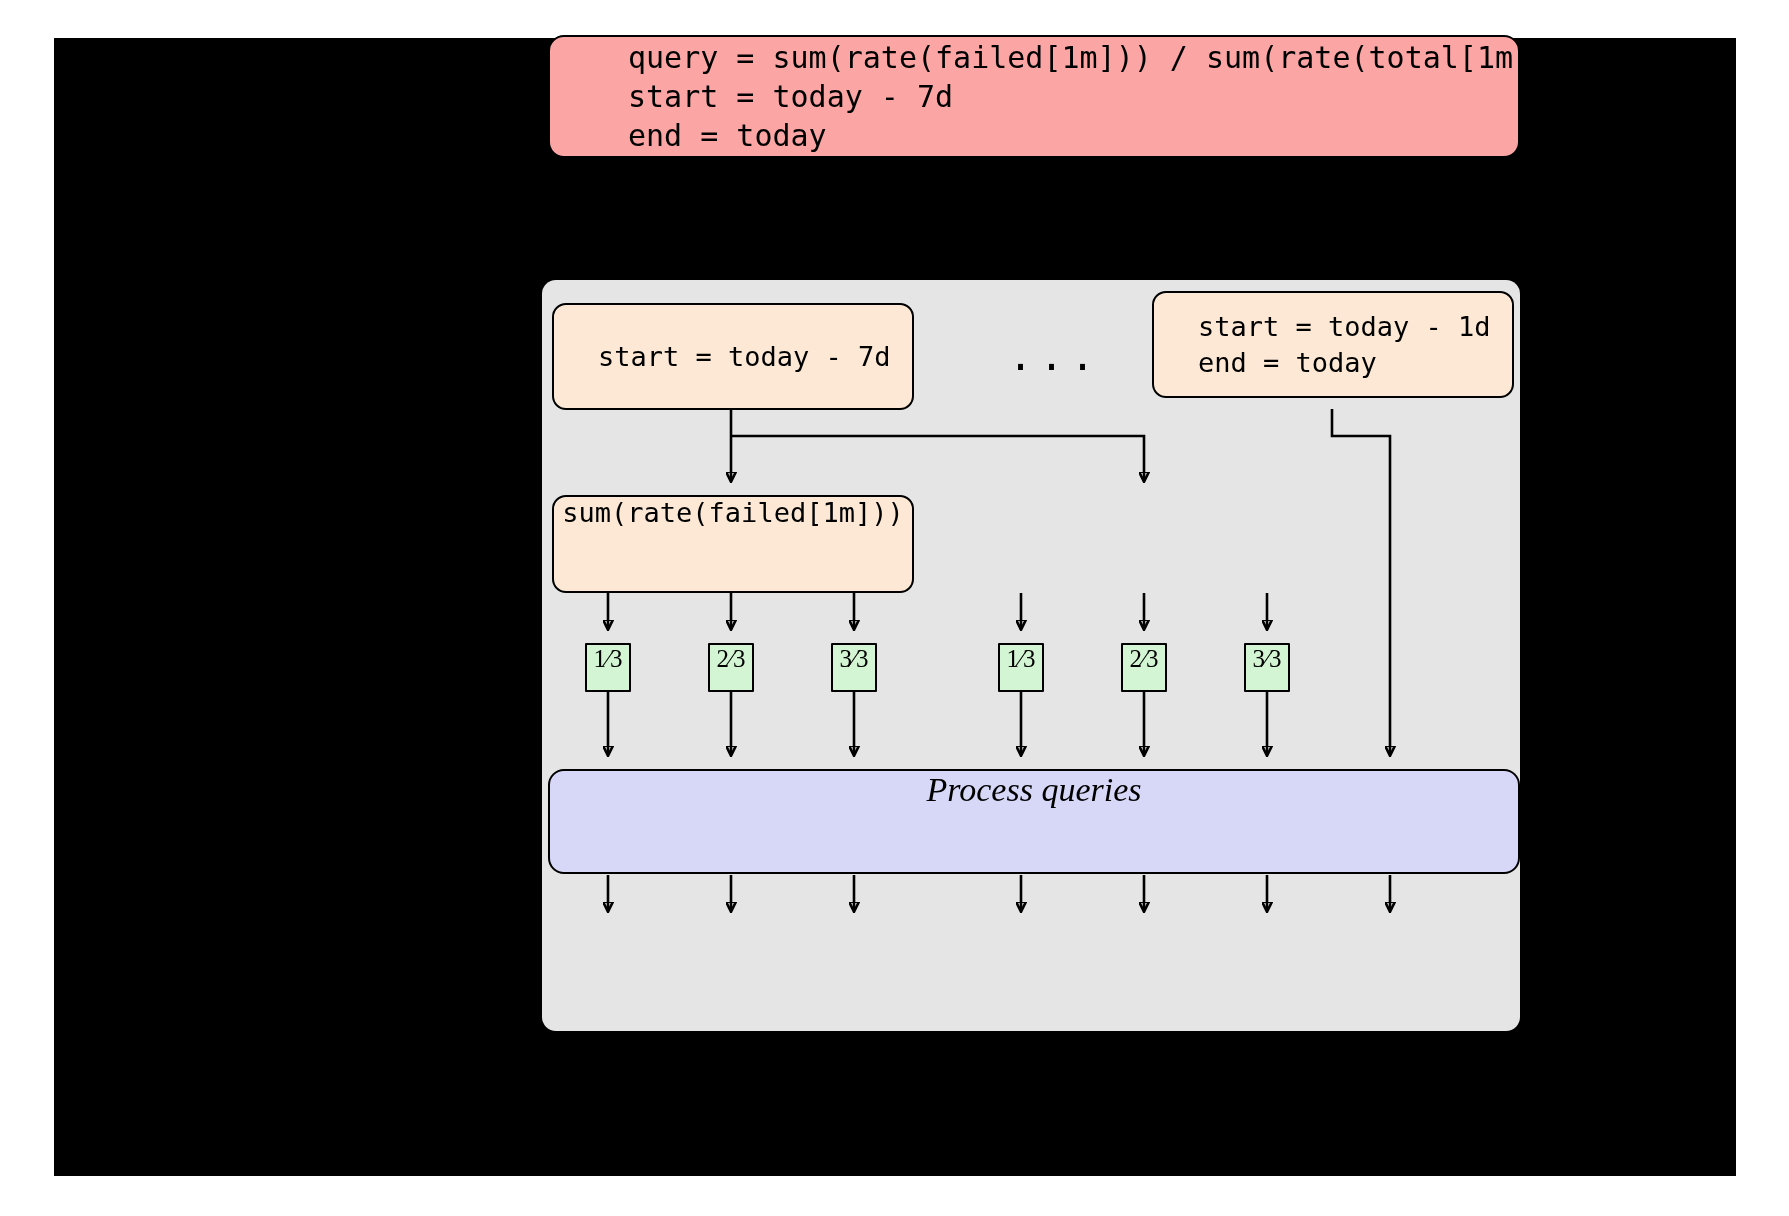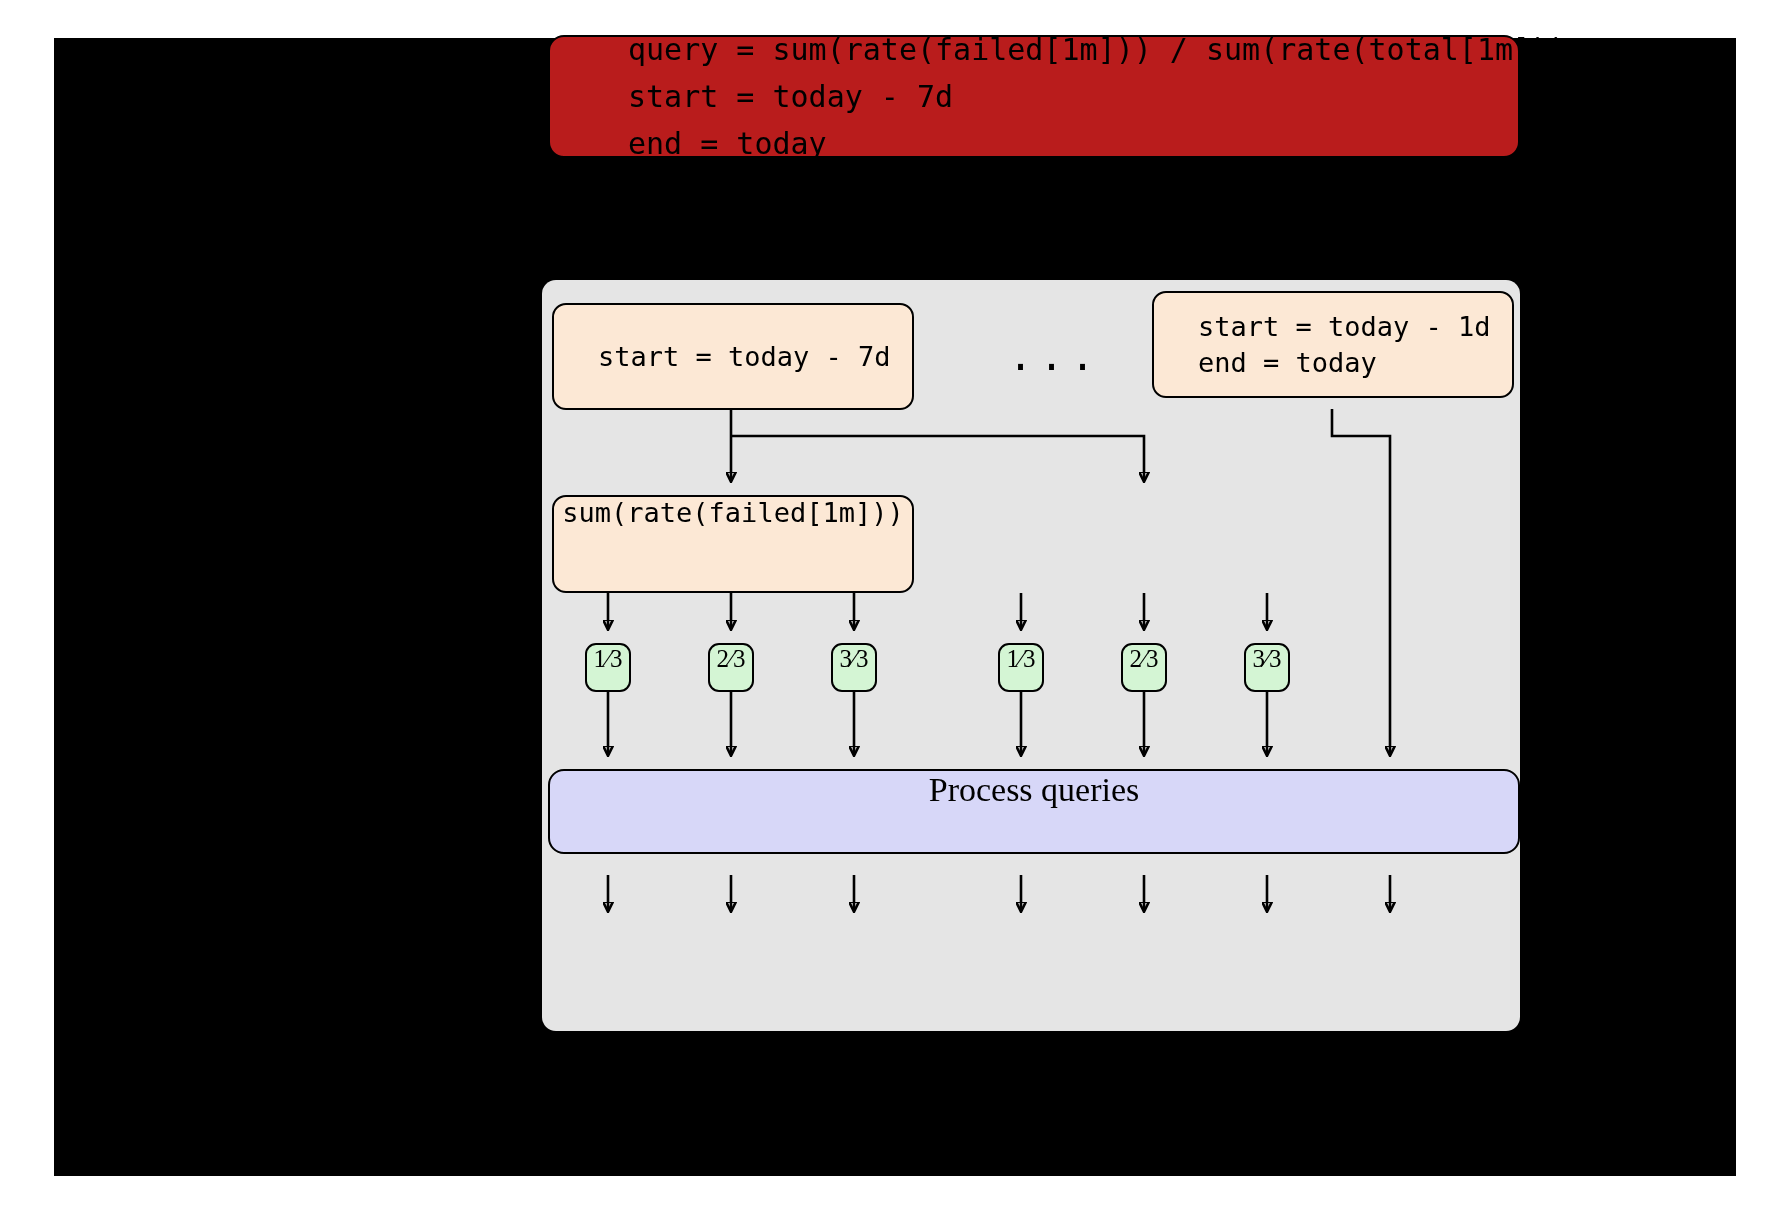--- a/index.html
+++ b/index.html
@@ -40,26 +40,25 @@
   }
   .serif-label {
     font-family: "Liberation Serif", "DejaVu Serif", serif;
   }
   
   #query-box {
     left: 548px;
     top: 35px;
     width: 972px;
     height: 123px;
-    background: #b91c1c;
+    background: #fca5a5;
     border-radius: 16px;
     align-items: flex-start;
     padding-left: 78px;
     justify-content: center;
-    gap: 8px;
   }
   #query-box .line {
     font-size: 30px;
     line-height: 39px;
     letter-spacing: 0px;
   }
   
   #shard-group {
     position: absolute;
     left: 542px;
@@ -104,34 +103,34 @@
     background: #fce8d5;
     font-size: 27px;
   }
   #selector-box-0 { left: 552px; top: 495px; width: 362px; }
   #selector-box-1 { left: 963px; top: 495px; width: 365px; }
   
   .step-chip {
     width: 46px;
     height: 49px;
     background: #d4f5d4;
-    border-radius: 11px;
+    border-radius: 1px;
     border-width: 2px;
     font-size: 25px;
     font-family: "Liberation Serif", "DejaVu Serif", serif;
   }
   
   .stage-box {
     left: 548px;
     width: 972px;
     background: #d7d7f8;
     border-radius: 16px;
     font-size: 34px;
   }
-  #stage-process  { top: 769px;  height: 85px; }
+  #stage-process  { top: 769px;  height: 105px; font-style: italic; }
   #stage-aggregate{ top: 925px;  height: 106px; }
 
   
   #wires {
     position: absolute;
     left: 0;
     top: 0;
     width: 1789px;
     height: 1216px;
     pointer-events: none;

